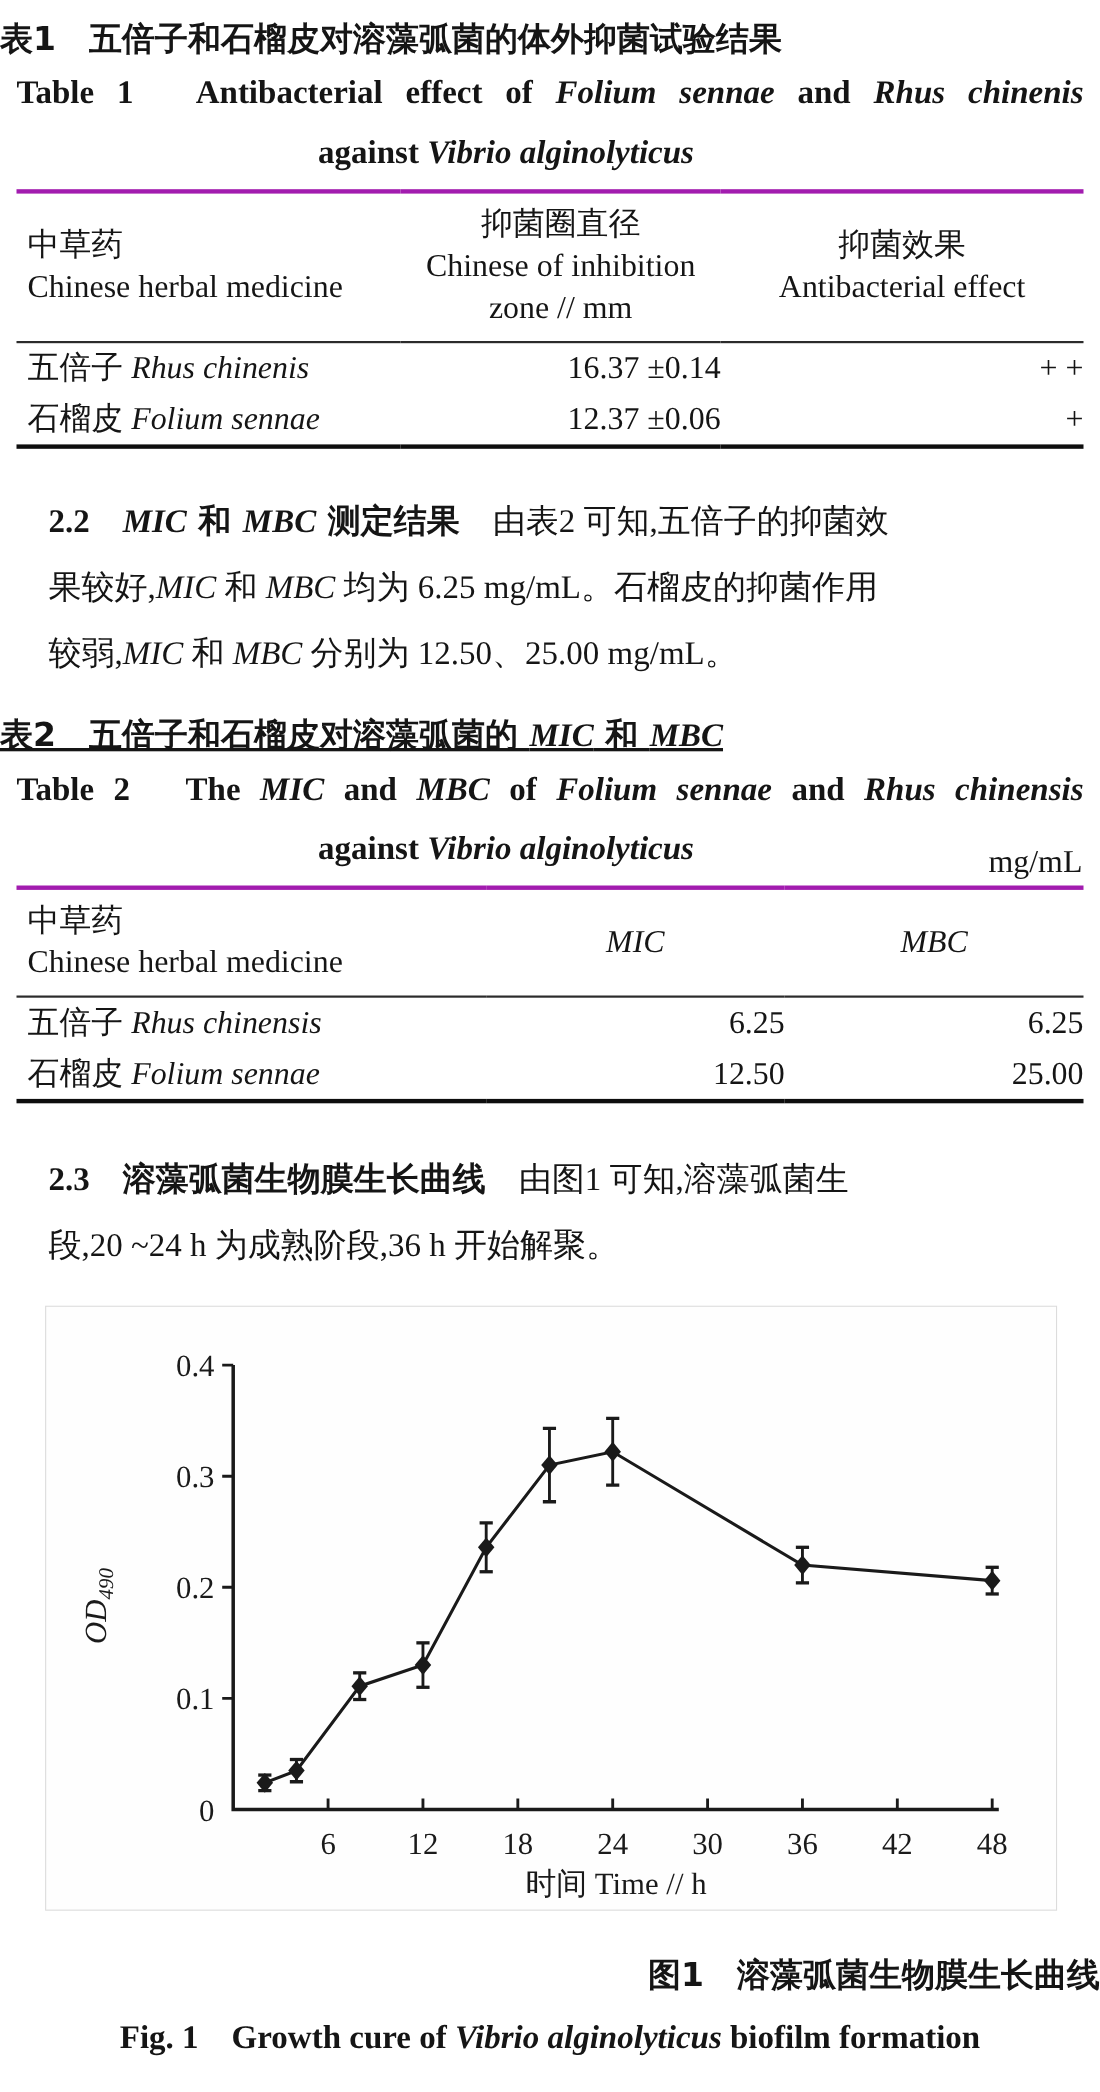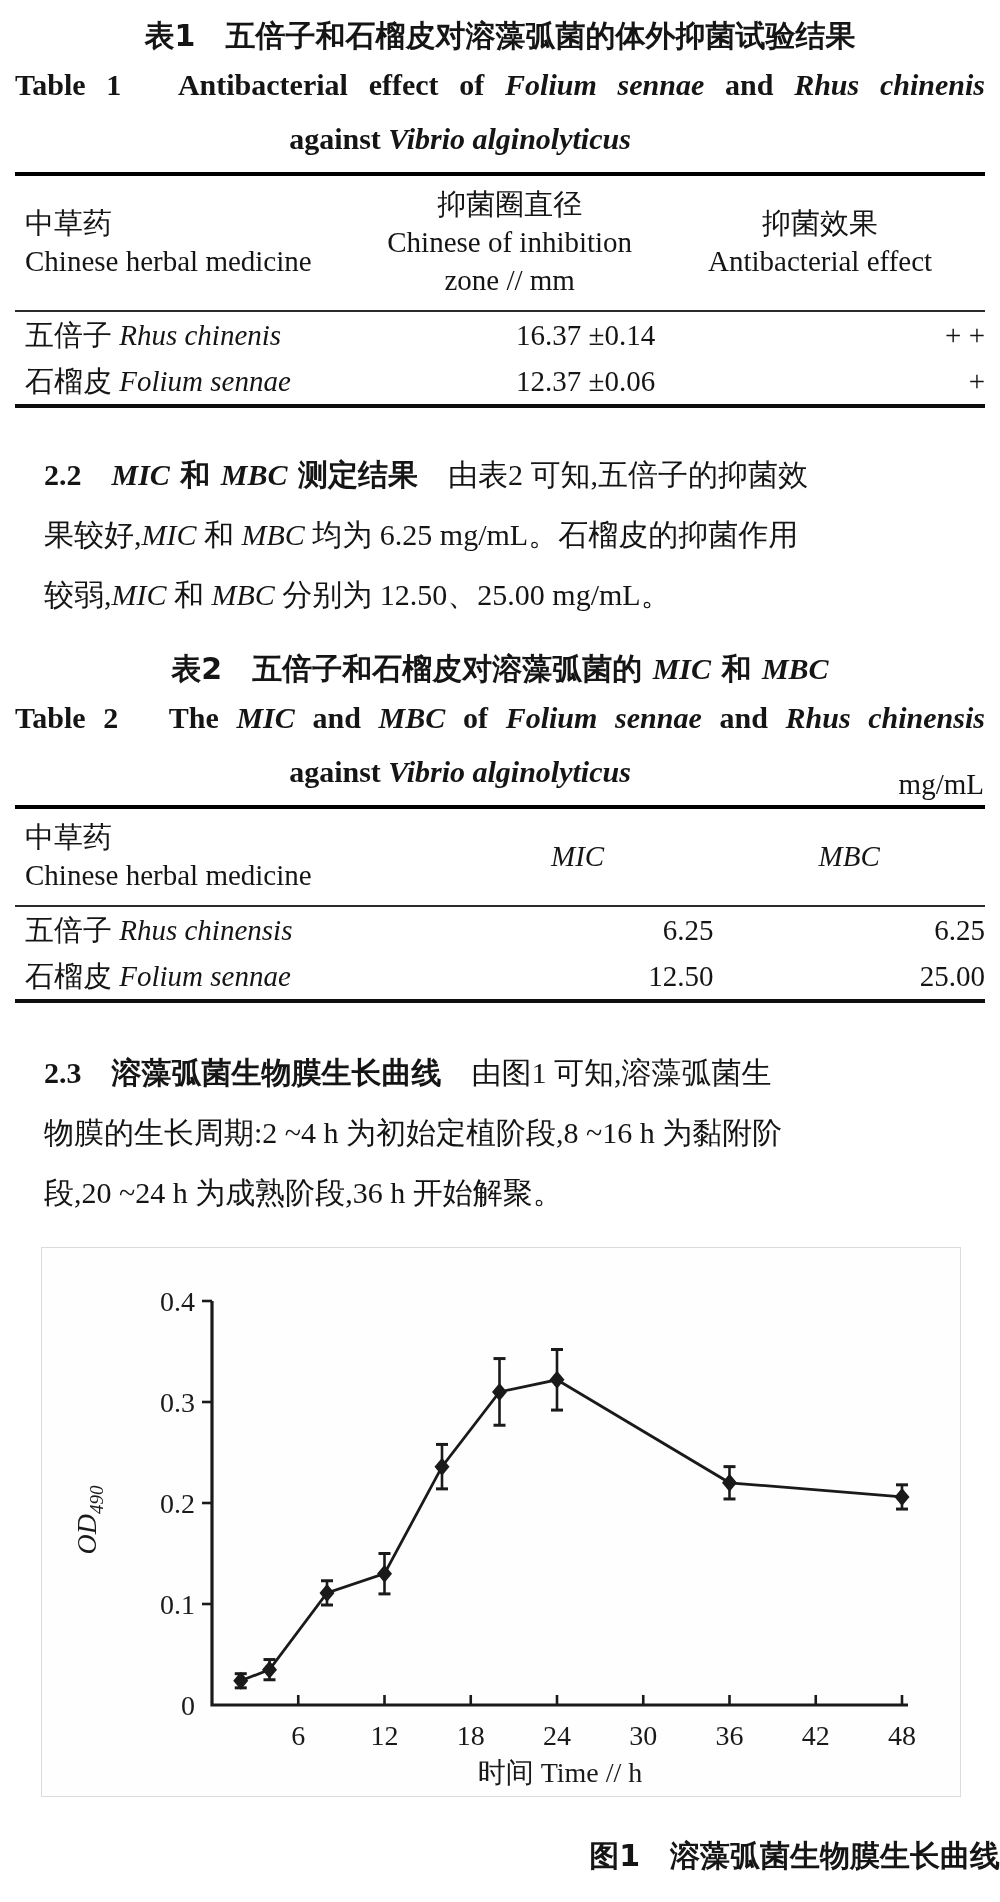--- a/index.html
+++ b/index.html
@@ -8,39 +8,39 @@
     width:1000px; height:1902px; margin:0 auto; overflow:hidden;
     color:#151515;
     font-family:"Liberation Serif","DejaVu Serif",serif;
   }
   .it { font-style:italic; }
   .bd { font-weight:bold; }
   .hei { font-weight:bold; font-family:"DejaVu Sans","Liberation Sans",sans-serif; }
 
   
   .cap-cn {
-    margin-top:14px; text-align:center;
+    margin-top:14px; 
     font-size:30px; line-height:44px; font-weight:bold;
     font-family:"DejaVu Sans","Liberation Sans",sans-serif;
   }
   .cap-en {
     font-size:30px; line-height:54px; font-weight:bold;
   }
   .cap-just { text-align:justify; text-align-last:justify; padding:0 15px; }
   .cap-center2 { text-align:center; padding-right:80px; }
   .cap-wrap { position:relative; }
   .unit-label {
     position:absolute; right:16px; top:12px;
     font-weight:normal; font-size:29px;
   }
 
   
   table.data-table {
     width:970px; margin:6px auto 0; border-collapse:collapse;
-    border-top:4px solid #000000; border-bottom:4px solid #0e0e0e;
+    border-top:4px solid #a21caf; border-bottom:4px solid #0e0e0e;
     font-size:29px;
   }
   table.data-table thead th {
     font-weight:normal; text-align:center; vertical-align:middle;
     padding:9px 0 11px; line-height:38px;
     border-bottom:2px solid #2b2b2b;
   }
   table.data-table tbody td {
     text-align:right; height:46px; line-height:46px; white-space:nowrap;
   }
@@ -107,21 +107,21 @@
     </tr>
   </tbody>
 </table>
 
 <div class="para">
     <div class="pline"><span class="bd">2.2</span><span>　</span><span class="it bd">MIC</span><span class="hei"> 和 </span><span class="it bd">MBC</span><span class="hei"> 测定结果</span><span>　由表2 可知,五倍子的抑菌效</span></div>
     <div class="pline"><span>果较好,</span><span class="it">MIC</span><span> 和 </span><span class="it">MBC</span><span> 均为 6.25 mg/mL。石榴皮的抑菌作用</span></div>
     <div class="pline"><span>较弱,</span><span class="it">MIC</span><span> 和 </span><span class="it">MBC</span><span> 分别为 12.50、25.00 mg/mL。</span></div>
   </div>
 
-<div class="cap-cn" style="margin-top:22px; font-family:inherit;"><span class="hei">表2　五倍子和石榴皮对溶藻弧菌的 </span><span class="it bd">MIC</span><span class="hei"> 和 </span><span class="it bd">MBC</span></div>
+<div class="cap-cn" style="margin-top:22px; font-family:inherit;text-decoration:underline;"><span class="hei">表2　五倍子和石榴皮对溶藻弧菌的 </span><span class="it bd">MIC</span><span class="hei"> 和 </span><span class="it bd">MBC</span></div>
 <div class="cap-en cap-just"><span class="bd">Table 2　</span><span class="bd">The </span><span class="it bd">MIC</span><span class="bd"> and </span><span class="it bd">MBC</span><span class="bd"> of </span><span class="it bd">Folium sennae</span><span class="bd"> and </span><span class="it bd">Rhus chinensis</span></div>
 <div class="cap-en cap-center2 cap-wrap">
   <span><span class="bd">against </span><span class="it bd">Vibrio alginolyticus</span></span>
   <span class="unit-label">mg/mL</span>
 </div>
 
 <table class="data-table">
   <colgroup>
       <col style="width:44%">
       <col style="width:28%">
@@ -146,21 +146,20 @@
     <tr>
       <td class="cell-left"><span>石榴皮</span> <span class="it">Folium sennae</span></td>
       <td>12.50</td>
       <td>25.00</td>
     </tr>
   </tbody>
 </table>
 
 <div class="para" style="margin-top:40px;">
     <div class="pline"><span class="bd">2.3</span><span>　</span><span class="hei">溶藻弧菌生物膜生长曲线</span><span>　由图1 可知,溶藻弧菌生</span></div>
-    <div class="pline"><span>物膜的生长周期:2 ~4 h 为初始定植阶段,8 ~16 h 为黏附阶</span></div>
     <div class="pline"><span>段,20 ~24 h 为成熟阶段,36 h 开始解聚。</span></div>
   </div>
 
 <div class="figure-box">
   <svg id="chart-svg" width="918" height="548" viewBox="0 0 918 548">
       <path d="M 170 53 L 170 457 L 866 457" stroke="#1a1a1a" stroke-width="3.2" fill="none"></path>
       <text x="153" y="467" text-anchor="end" class="tick">0</text>
       <line x1="160" y1="356" x2="170" y2="356" stroke="#1a1a1a" stroke-width="2.6"></line>
       <text x="153" y="366" text-anchor="end" class="tick">0.1</text>
       <line x1="160" y1="255" x2="170" y2="255" stroke="#1a1a1a" stroke-width="2.6"></line>

